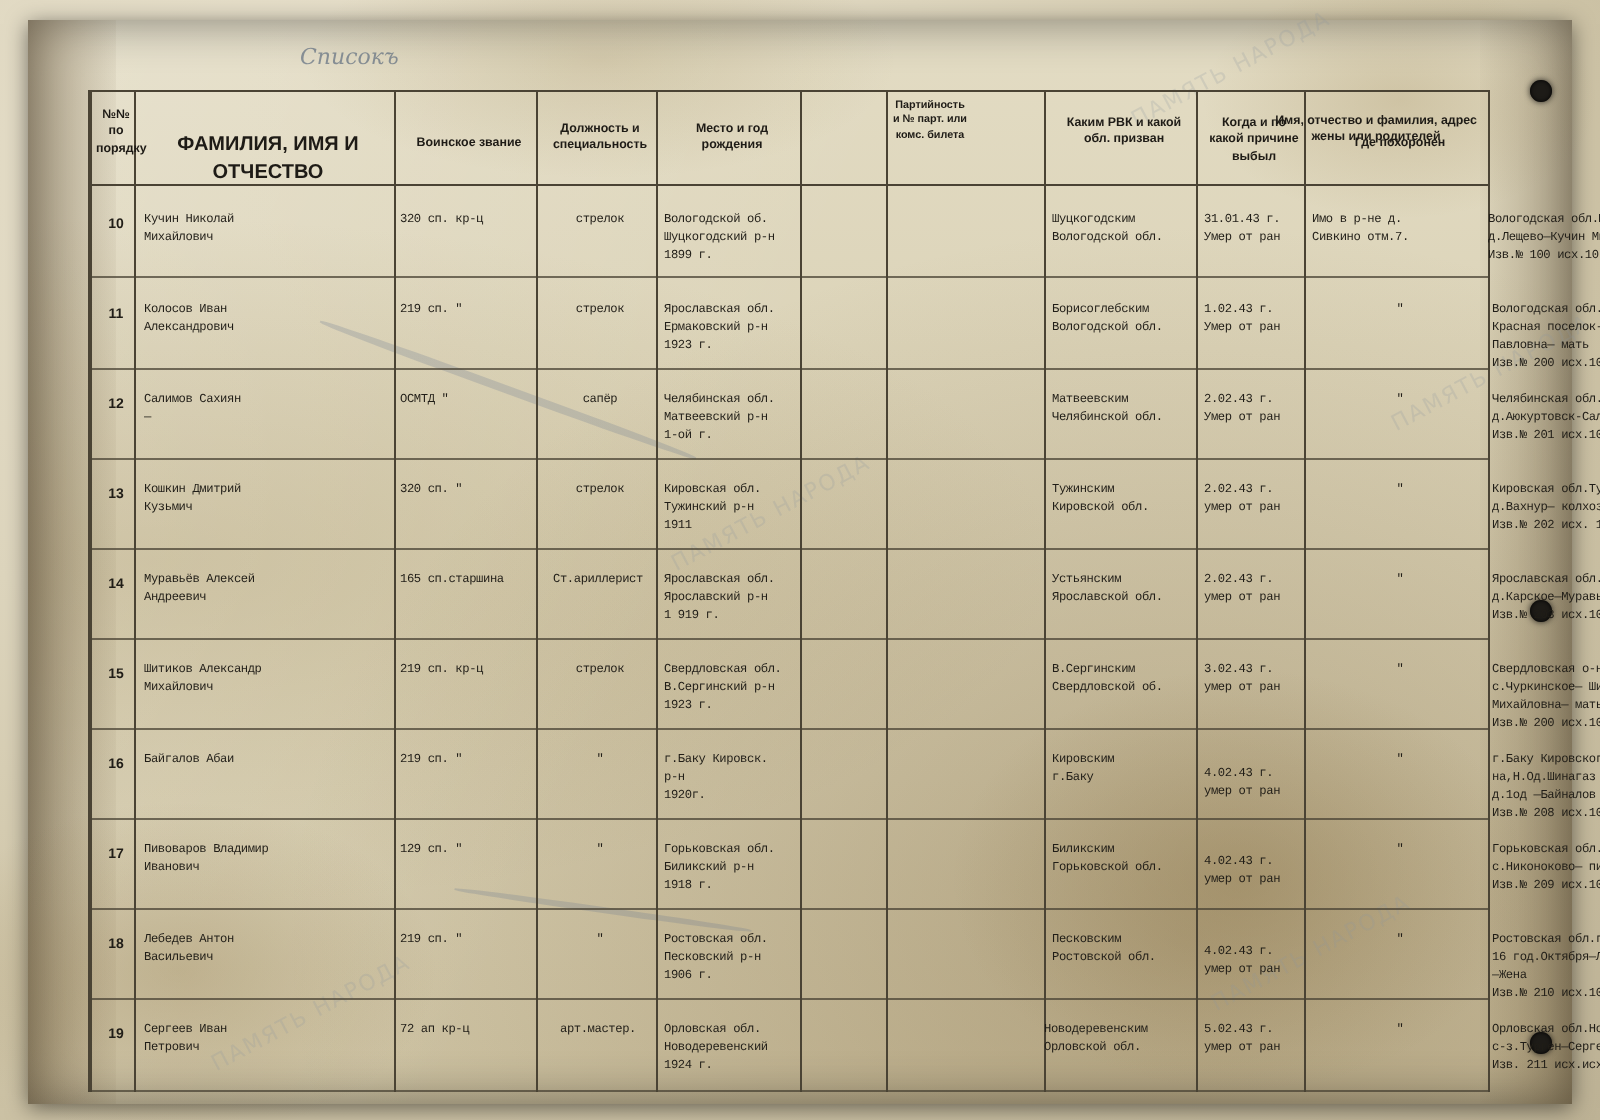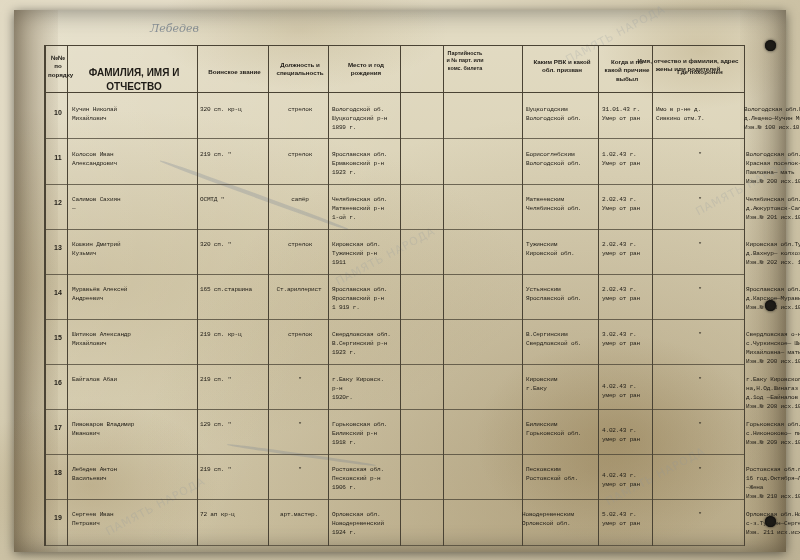--- a/index.html
+++ b/index.html
@@ -103,21 +103,21 @@
   <div class="hole" style="top:40px"></div>
   <div class="hole" style="top:300px"></div>
   <div class="hole" style="top:516px"></div>
 
   <div class="wm" style="left:560px;top:28px;">ПАМЯТЬ НАРОДА</div>
   <div class="wm" style="left:690px;top:180px;">ПАМЯТЬ НАРОДА</div>
   <div class="wm" style="left:600px;top:470px;">ПАМЯТЬ НАРОДА</div>
   <div class="wm" style="left:100px;top:500px;">ПАМЯТЬ НАРОДА</div>
   <div class="wm" style="left:330px;top:250px;">ПАМЯТЬ НАРОДА</div>
 
-  <div class="hand" style="left:150px;top:22px;">Лебедев</div>
+  <div class="hand" style="left:150px;top:22px;">Списокъ</div>
   <div class="pencilmark" style="left:252px;top:95px;width:4px;height:200px;"></div>
   <div class="pencilmark" style="left:300px;top:380px;width:3px;height:150px;transform:rotate(-82deg);"></div>
 
   <div class="table">
 
     <div class="vline" style="left:0px"></div>
     <div class="vline" style="left:22px"></div>
     <div class="vline" style="left:152px"></div>
     <div class="vline" style="left:223px"></div>
     <div class="vline" style="left:283px"></div>

